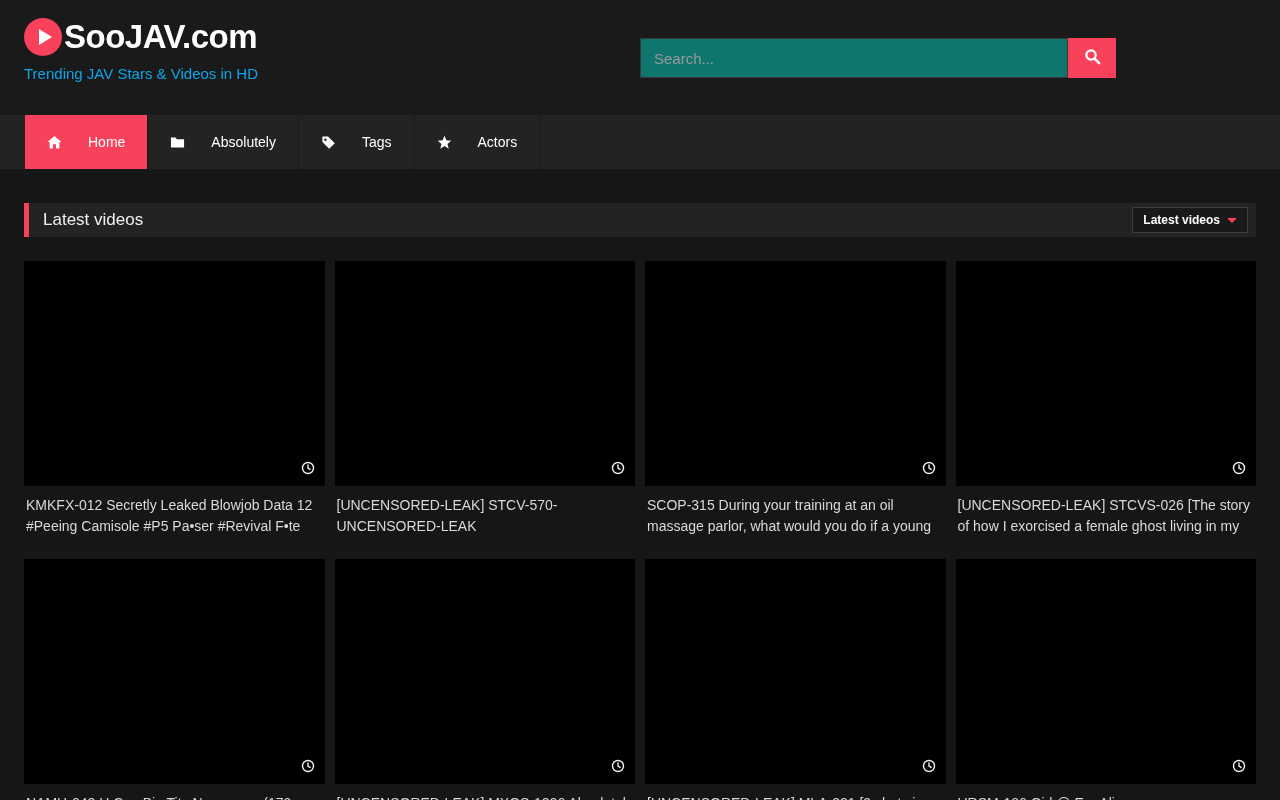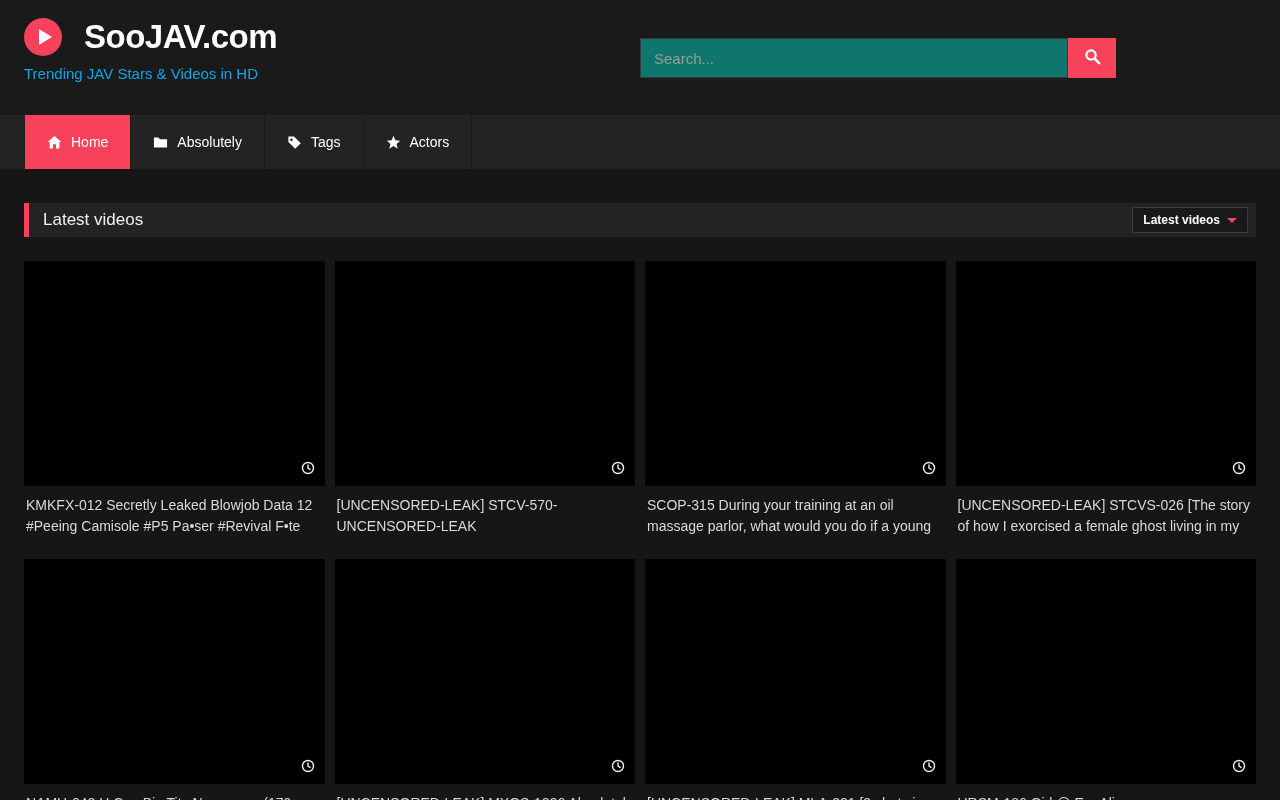--- a/index.html
+++ b/index.html
@@ -7,21 +7,21 @@
   body {
     width: 1280px; height: 800px; overflow: hidden;
     background: #161616;
     font-family: "Liberation Sans", sans-serif;
     -webkit-font-smoothing: antialiased;
   }
 
   
   .site-header { position: relative; height: 115px; background: #1a1a1a; }
   .logo-block { position: absolute; left: 24px; top: 18px; }
-  .logo-row { display: flex; align-items: flex-end; gap: 22px; cursor: pointer; }
+  .logo-row { display: flex; align-items: flex-end; gap: 2px; cursor: pointer; }
   .play-badge {
     width: 38px; height: 38px; border-radius: 50%;
     background: var(--accent); display: flex; align-items: center; justify-content: center;
   }
   .play-tri {
     width: 0; height: 0; margin-left: 4px;
     border-left: 13px solid #fff;
     border-top: 8px solid transparent;
     border-bottom: 8px solid transparent;
   }
@@ -36,21 +36,21 @@
   }
   .search-input::placeholder { color: #9a9a9a; }
   .search-btn {
     width: 48px; height: 40px; border: 0; background: var(--accent);
     display: flex; align-items: center; justify-content: center; cursor: pointer;
   }
 
   
   .main-nav { height: 54px; background: #232323; display: flex; padding-left: 25px; }
   .nav-item {
-    display: flex; align-items: center; gap: 9px; padding: 0 22px;
+    display: flex; align-items: center; gap: 26px; padding: 0 22px;
     color: #fff; font-size: 14px; cursor: pointer; border-right: 1px solid #1a1a1a;
   }
   .nav-item.active { background: var(--accent); }
   .nav-icon { display: flex; }
 
   
   .main-wrap { margin: 0 24px; }
   .section-bar {
     margin-top: 34px; height: 34px; background: #232323;
     border-left: 5px solid var(--accent);

